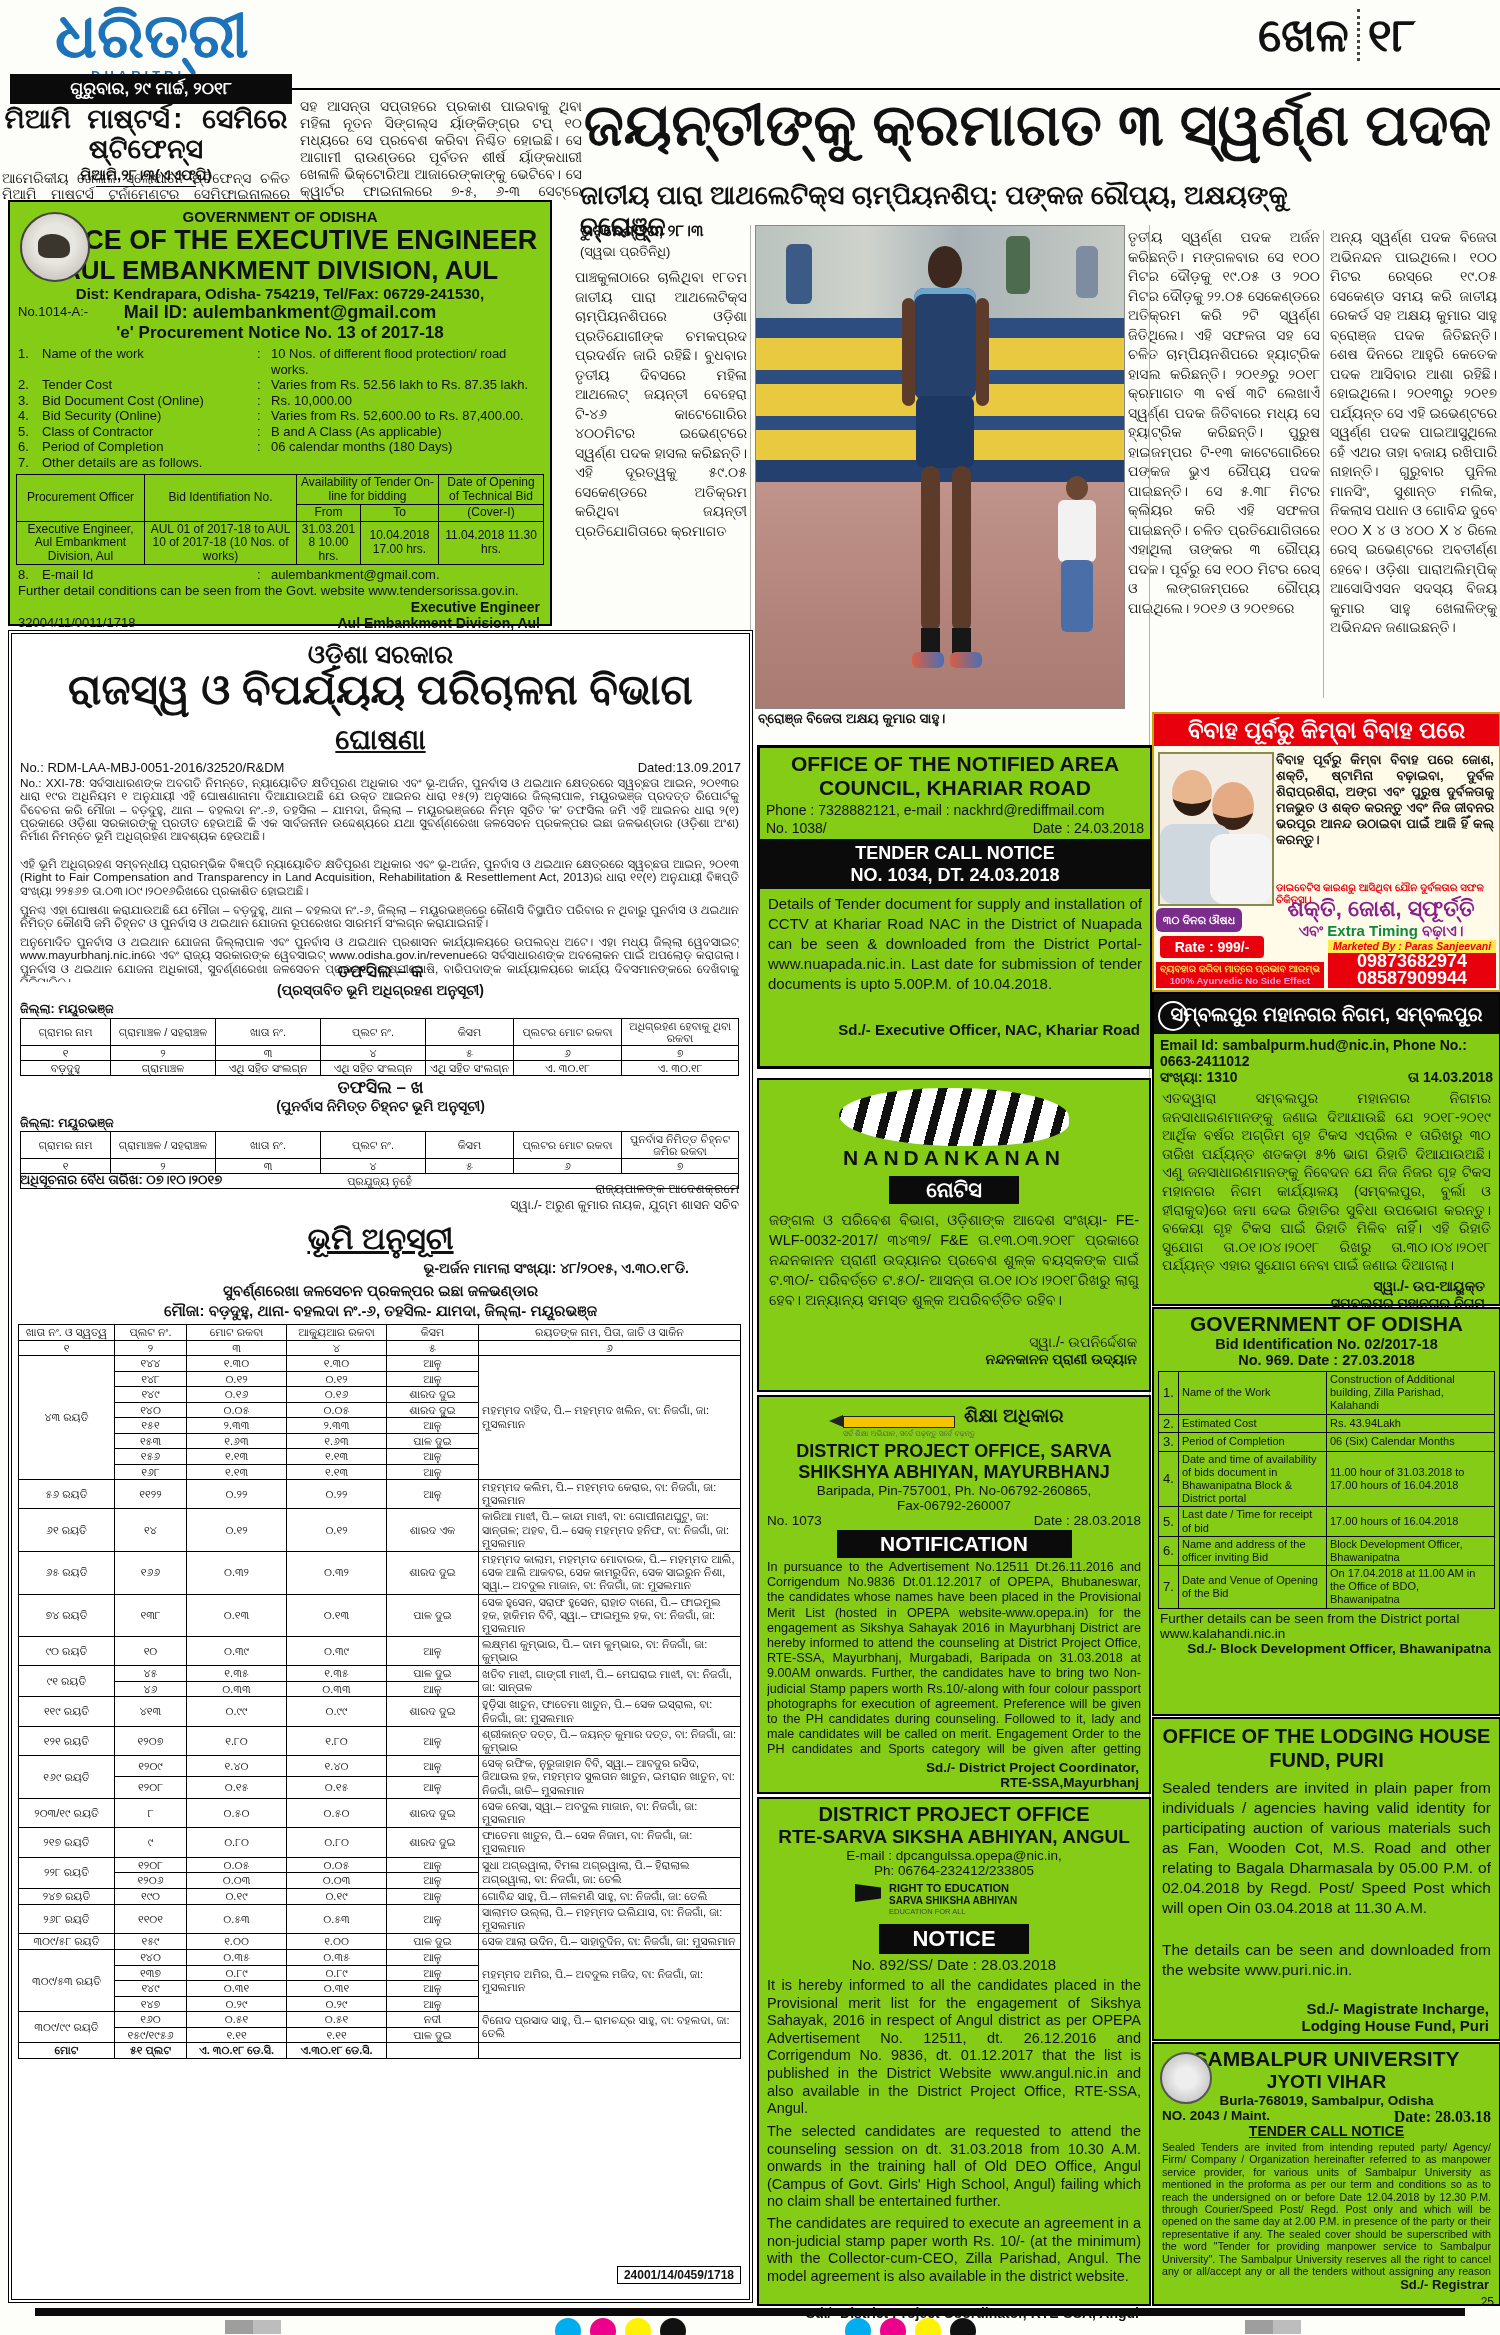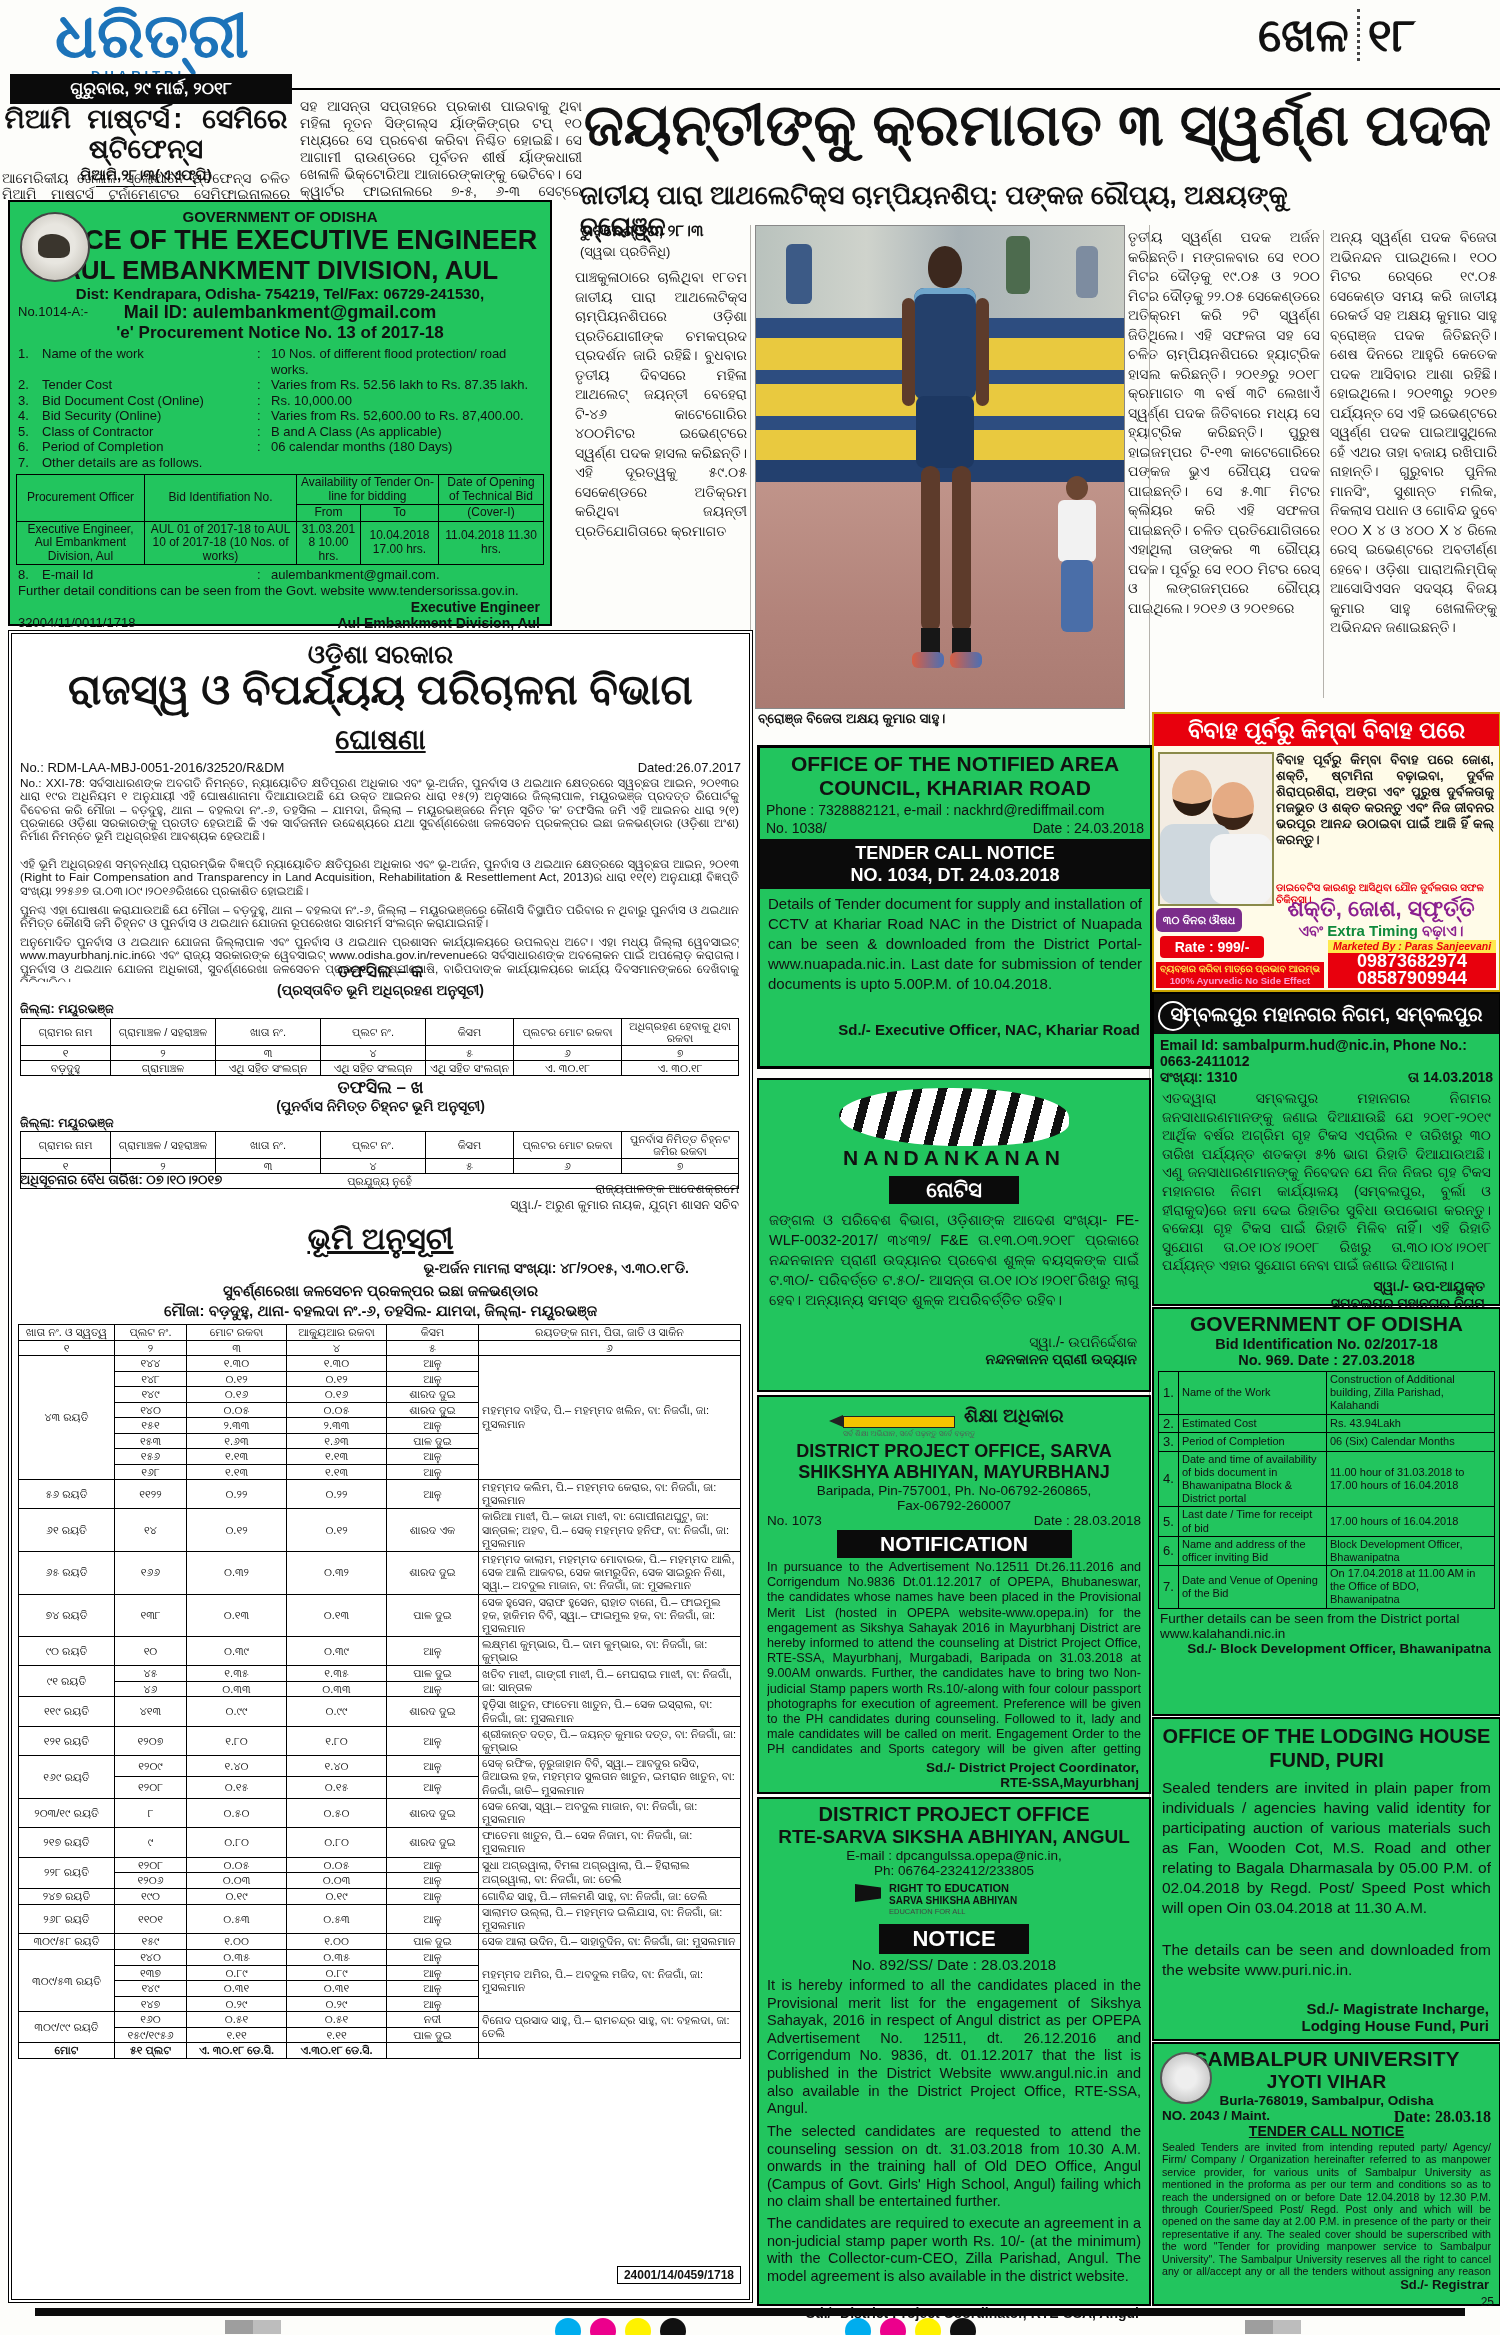--- a/index.html
+++ b/index.html
@@ -1,21 +1,21 @@
 <!DOCTYPE html>
 <html><head>
 <meta charset="utf-8">
 <style>
   html,body{margin:0;padding:0;background:#e9e7e2;}
   .page{position:relative;width:1500px;height:2335px;background:#fdfdfa;margin:0 auto;
         font-family:"Liberation Sans",sans-serif;color:#111;overflow:hidden;}
   .abs{position:absolute;}
   .b{font-weight:bold;} .i{font-style:italic;} .ctr{text-align:center;} .rt{text-align:right;}
   .jt{text-align:justify;overflow:hidden;}
-  .box{border:2px solid #000;background:#22c55e;}
+  .box{border:2px solid #000;background:#84cc16;}
   .bb{background:#0b0b0b;color:#fff;font-weight:bold;text-align:center;}
   table{border-collapse:collapse;width:100%;table-layout:fixed;}
   td{border:1px solid #000;padding:1px 3px;text-align:center;vertical-align:middle;word-wrap:break-word;}
   .plain td{border:none;text-align:left;padding:0 2px;vertical-align:top;}
   .ow{text-align:left;font-size:11px;line-height:1.2;}
   .hair{background:#b5b2ac;}
   .dot{border-radius:50%;}
 </style>
 </head>
 <body>
@@ -193,21 +193,21 @@
       <span class="abs" style="left:8px;top:0;font-size:13px;">32004/11/0011/1718</span>
       <div class="rt b" style="font-size:14px;margin-right:10px;">Aul Embankment Division, Aul</div>
     </div>
   </div>
 
   <div class="abs" style="left:8px;top:630px;width:737px;height:1665px;border:4px double #000;background:#fff;">
     <div class="abs ctr b" style="left:0;top:6px;width:100%;font-size:25px;">ଓଡ଼ିଶା ସରକାର</div>
     <div class="abs ctr b" style="left:0;top:32px;width:100%;font-size:42px;">ରାଜସ୍ୱ ଓ ବିପର୍ଯ୍ୟୟ ପରିଚାଳନା ବିଭାଗ</div>
     <div class="abs ctr b" style="left:0;top:90px;width:100%;font-size:28px;text-decoration:underline;">ଘୋଷଣା</div>
     <div class="abs" style="left:8px;top:126px;font-size:13px;">No.: RDM-LAA-MBJ-0051-2016/32520/R&amp;DM</div>
-    <div class="abs rt" style="right:8px;top:126px;font-size:13px;">Dated:26.07.2017</div>
+    <div class="abs rt" style="right:8px;top:126px;font-size:13px;">Dated:13.09.2017</div>
     <div class="abs jt" style="left:8px;top:143px;width:719px;height:78px;font-size:11.8px;line-height:13.3px;">No.: XXI-78: ସର୍ବସାଧାରଣଙ୍କ ଅବଗତି ନିମନ୍ତେ, ନ୍ୟାୟୋଚିତ କ୍ଷତିପୂରଣ ଅଧିକାର ଏବଂ ଭୂ-ଅର୍ଜନ, ପୁନର୍ବାସ ଓ ଥଇଥାନ କ୍ଷେତ୍ରରେ ସ୍ୱଚ୍ଛତା ଆଇନ, ୨୦୧୩ର ଧାରା ୧୯ର ଅଧିନିୟମ ୧ ଅନୁଯାୟୀ ଏହି ଘୋଷଣାନାମା ଦିଆଯାଉଅଛି ଯେ ଉକ୍ତ ଆଇନର ଧାରା ୧୫(୨) ଅନୁସାରେ ଜିଲ୍ଲାପାଳ, ମୟୂରଭଞ୍ଜ ପ୍ରଦତ୍ତ ରିପୋର୍ଟକୁ ବିବେଚନା କରି ମୌଜା – ବଡ଼ଦୁହୁ, ଥାନା – ବହଲଦା ନଂ.-୬, ତହସିଲ – ଯାମଦା, ଜିଲ୍ଲା – ମୟୂରଭଞ୍ଜରେ ନିମ୍ନ ସୂଚିତ 'କ' ତଫସିଲ ଜମି ଏହି ଆଇନର ଧାରା ୨(୧) ପ୍ରକାରେ ଓଡ଼ିଶା ସରକାରଙ୍କୁ ପ୍ରତୀତ ହେଉଅଛି କି ଏକ ସାର୍ବଜନୀନ ଉଦ୍ଦେଶ୍ୟରେ ଯଥା ସୁବର୍ଣ୍ଣରେଖା ଜଳସେଚନ ପ୍ରକଳ୍ପର ଇଛା ଜଳଭଣ୍ଡାର (ଓଡ଼ିଶା ଅଂଶ) ନିର୍ମାଣ ନିମନ୍ତେ ଭୂମି ଅଧିଗ୍ରହଣ ଆବଶ୍ୟକ ହେଉଅଛି।</div>
     <div class="abs jt" style="left:8px;top:224px;width:719px;height:44px;font-size:11.8px;line-height:13.3px;">ଏହି ଭୂମି ଅଧିଗ୍ରହଣ ସମ୍ବନ୍ଧୀୟ ପ୍ରାରମ୍ଭିକ ବିଜ୍ଞପ୍ତି ନ୍ୟାୟୋଚିତ କ୍ଷତିପୂରଣ ଅଧିକାର ଏବଂ ଭୂ-ଅର୍ଜନ, ପୁନର୍ବାସ ଓ ଥଇଥାନ କ୍ଷେତ୍ରରେ ସ୍ୱଚ୍ଛତା ଆଇନ, ୨୦୧୩ (Right to Fair Compensation and Transparency in Land Acquisition, Rehabilitation &amp; Resettlement Act, 2013)ର ଧାରା ୧୧(୧) ଅନୁଯାୟୀ ବିଜ୍ଞପ୍ତି ସଂଖ୍ୟା ୨୨୫୬୭ ତା.୦୩।୦୯।୨୦୧୬ରିଖରେ ପ୍ରକାଶିତ ହୋଇଅଛି।</div>
     <div class="abs jt" style="left:8px;top:270px;width:719px;height:30px;font-size:11.8px;line-height:13.3px;">ପୁନଶ୍ଚ ଏହା ଘୋଷଣା କରାଯାଉଅଛି ଯେ ମୌଜା – ବଡ଼ଦୁହୁ, ଥାନା – ବହଲଦା ନଂ.-୬, ଜିଲ୍ଲା – ମୟୂରଭଞ୍ଜରେ କୌଣସି ବିସ୍ଥାପିତ ପରିବାର ନ ଥିବାରୁ ପୁନର୍ବାସ ଓ ଥଇଥାନ ନିମିତ୍ତ କୌଣସି ଜମି ଚିହ୍ନଟ ଓ ପୁନର୍ବାସ ଓ ଥଇଥାନ ଯୋଜନା ରୂପରେଖର ସାରମର୍ମ ସଂଲଗ୍ନ କରାଯାଇନାହିଁ।</div>
     <div class="abs jt" style="left:8px;top:302px;width:719px;height:46px;font-size:11.8px;line-height:13.3px;">ଅନୁମୋଦିତ ପୁନର୍ବାସ ଓ ଥଇଥାନ ଯୋଜନା ଜିଲ୍ଲାପାଳ ଏବଂ ପୁନର୍ବାସ ଓ ଥଇଥାନ ପ୍ରଶାସନ କାର୍ଯ୍ୟାଳୟରେ ଉପଲବ୍ଧ ଅଟେ। ଏହା ମଧ୍ୟ ଜିଲ୍ଲା ୱେବସାଇଟ୍ www.mayurbhanj.nic.inରେ ଏବଂ ରାଜ୍ୟ ସରକାରଙ୍କ ୱେବସାଇଟ୍ www.odisha.gov.in/revenueରେ ସର୍ବସାଧାରଣଙ୍କ ଅବଲୋକନ ପାଇଁ ଅପଲୋଡ଼ କରାଗଲା। ପୁନର୍ବାସ ଓ ଥଇଥାନ ଯୋଜନା ଅଧିକାରୀ, ସୁବର୍ଣ୍ଣରେଖା ଜଳସେଚନ ପ୍ରକଳ୍ପ, ଲକ୍ଷ୍ମୀପୋଷି, ବାରିପଦାଙ୍କ କାର୍ଯ୍ୟାଳୟରେ କାର୍ଯ୍ୟ ଦିବସମାନଙ୍କରେ ଦେଖିବାକୁ ମିଳିପାରିବ।</div>
     <div class="abs ctr b" style="left:0;top:328px;width:100%;font-size:17px;">ତଫସିଲ – କ</div>
     <div class="abs ctr b" style="left:0;top:348px;width:100%;font-size:14px;">(ପ୍ରସ୍ତାବିତ ଭୂମି ଅଧିଗ୍ରହଣ ଅନୁସୂଚୀ)</div>
     <div class="abs b" style="left:8px;top:368px;font-size:12.5px;">ଜିଲ୍ଲା: ମୟୂରଭଞ୍ଜ</div>
     <table class="abs" style="left:8px;top:384px;width:719px;font-size:11px;line-height:12px;">
       <colgroup>
           <col style="width:90px">

